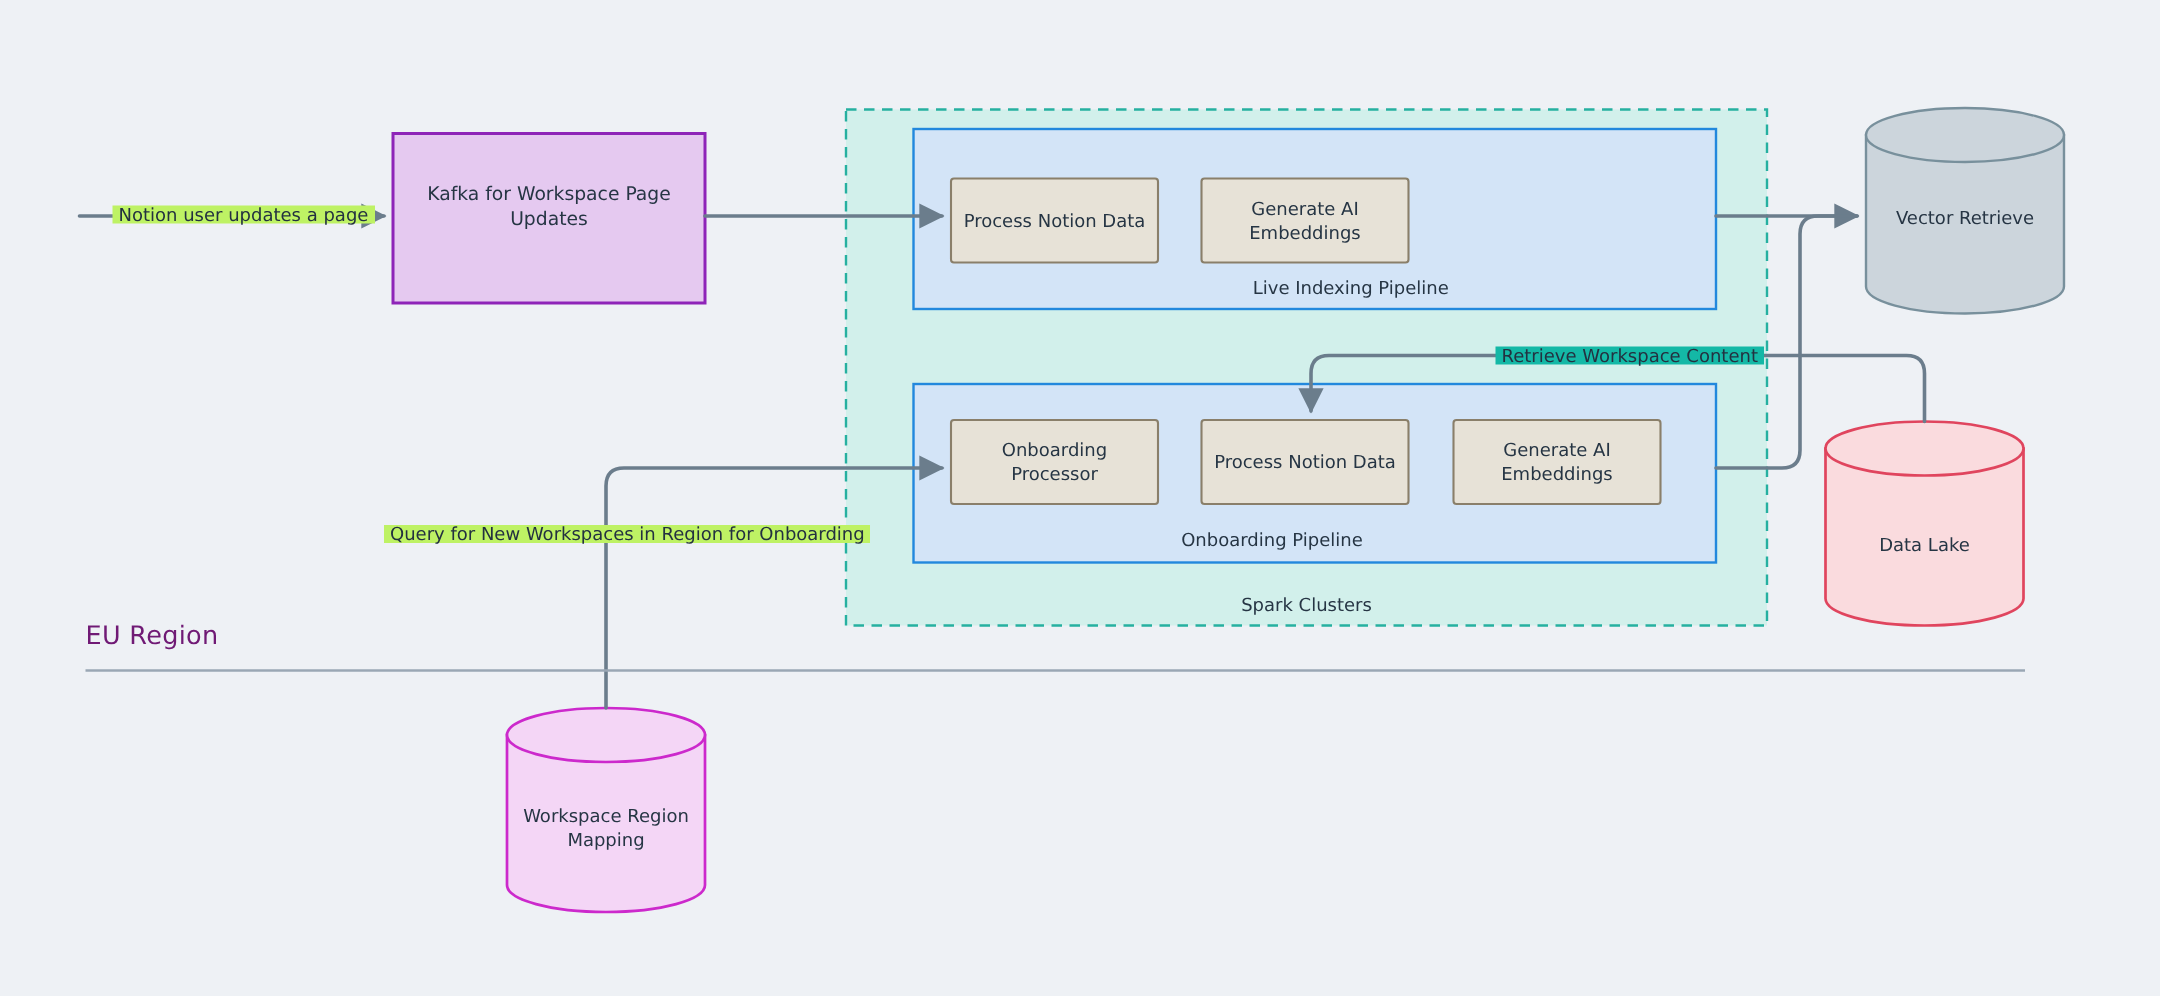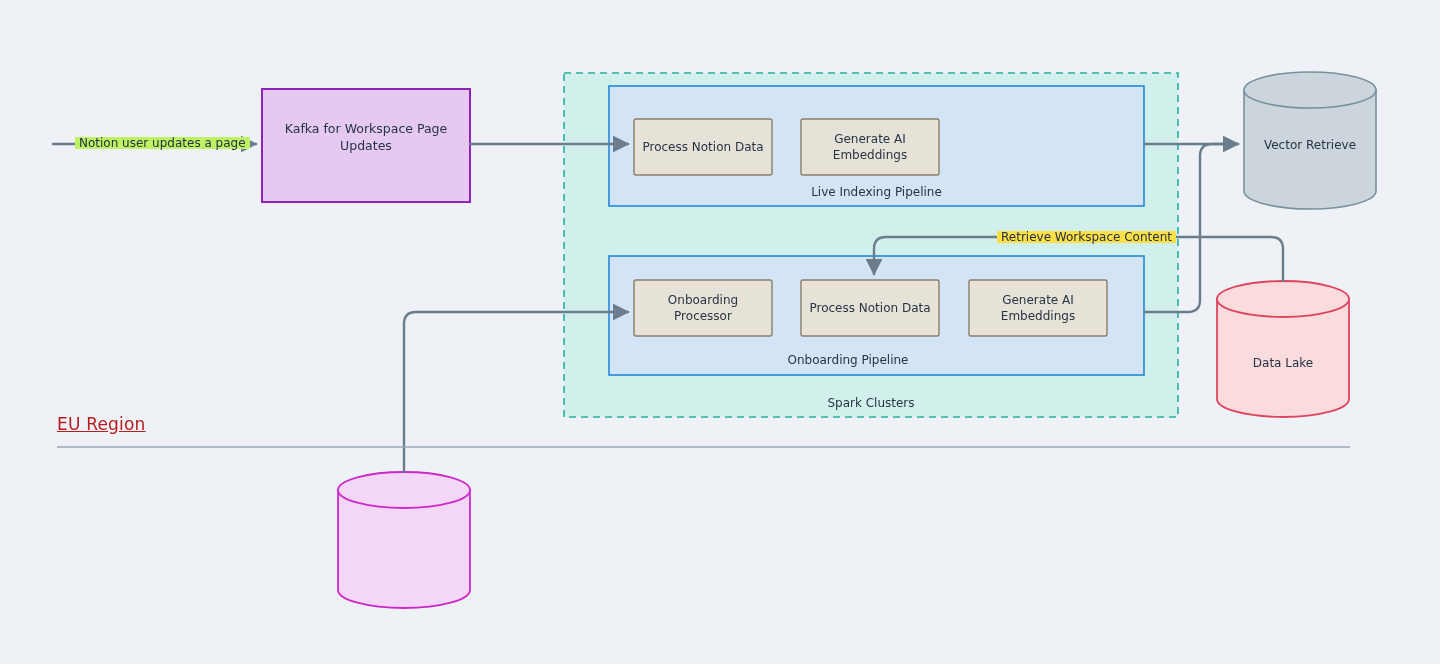--- a/index.html
+++ b/index.html
@@ -47,23 +47,22 @@
     font-size: 12px;
     background: #bef264;
     padding: 0 4px;
     white-space: nowrap;
     line-height: 1;
   }
 
   .region-title {
     position: absolute;
     font-size: 17px;
-    color: #b91c1c;
+    color: #701a75;
     letter-spacing: .2px;
-    text-decoration: underline;
   }
 </style>
 </head>
 <body>
 
 <div id="canvas">
 
   <svg class="layer" viewBox="0 0 1440 664">
     <defs>
       <marker id="arrow" viewBox="0 0 10 10" refX="9" refY="5" markerWidth="7" markerHeight="7" orient="auto-start-reverse">
@@ -117,33 +116,35 @@
     </g>
 
     <line x1="57" y1="447" x2="1350" y2="447" stroke="#9aa7b4" stroke-width="1.6"></line>
   </svg>
 
   <div class="node-label txt-13" style="left:272px; top:89px; width:188px; height:98px;">Kafka for Workspace Page Updates</div>
 
   <div class="node-label txt-12" style="left:634px; top:119px; width:138px; height:56px;">Process Notion Data</div>
   <div class="node-label txt-12" style="left:806px; top:119px; width:128px; height:56px;">Generate AI Embeddings</div>
 
-  <div class="node-label txt-12" style="left:609px; top:181px; width:535px; height:22px;">Live Indexing Pipeline</div>
+  <div class="node-label txt-12" style="left:609px; top:181px; width:535px; height:22px;padding-left:24px;">Live Indexing Pipeline</div>
 
   <div class="node-label txt-12" style="left:639px; top:280px; width:128px; height:56px;">Onboarding Processor</div>
   <div class="node-label txt-12" style="left:801px; top:280px; width:138px; height:56px;">Process Notion Data</div>
   <div class="node-label txt-12" style="left:974px; top:280px; width:128px; height:56px;">Generate AI Embeddings</div>
 
   <div class="node-label txt-12" style="left:609px; top:349px; width:478px; height:22px;">Onboarding Pipeline</div>
 
   <div class="node-label txt-12" style="left:564px; top:392px; width:614px; height:22px;">Spark Clusters</div>
 
   <div class="node-label txt-12" style="left:1248px; top:134px; width:124px; height:22px;">Vector Retrieve</div>
   <div class="node-label txt-12" style="left:1221px; top:352px; width:124px; height:22px;">Data Lake</div>
+  <div class="node-label txt-12" style="left:344px; top:531px; width:120px; height:42px;">Workspace Region Mapping</div>
 
   <div class="edge-label" style="left:75px; top:137px;">Notion user updates a page</div>
 
-  <div class="edge-label" style="left:997px; top:231px; background:#fde047;">Retrieve Workspace Content</div>
+  <div class="edge-label" style="left:997px; top:231px; background:#14b8a6;">Retrieve Workspace Content</div>
 
+  <div class="edge-label" style="left:256px; top:350px;">Query for New Workspaces in Region for Onboarding</div>
 
   <div class="region-title" style="left:57px; top:414px;">EU Region</div>
 
 </div>
 
 </body></html>

